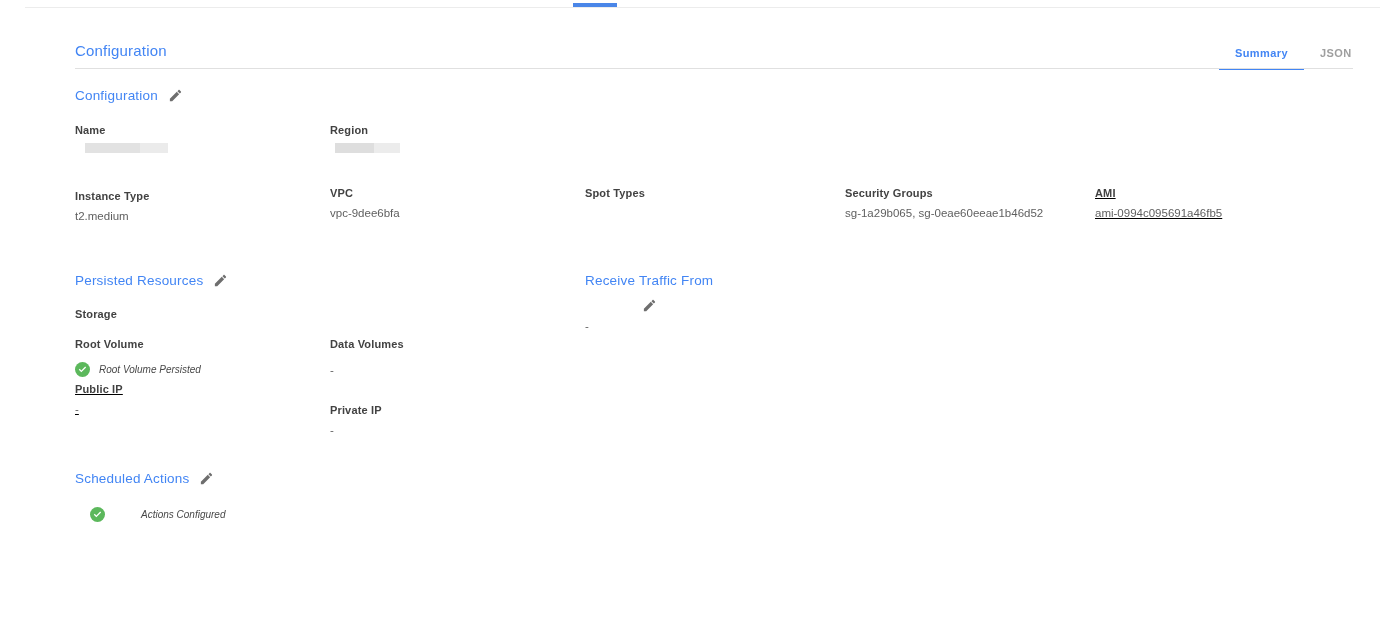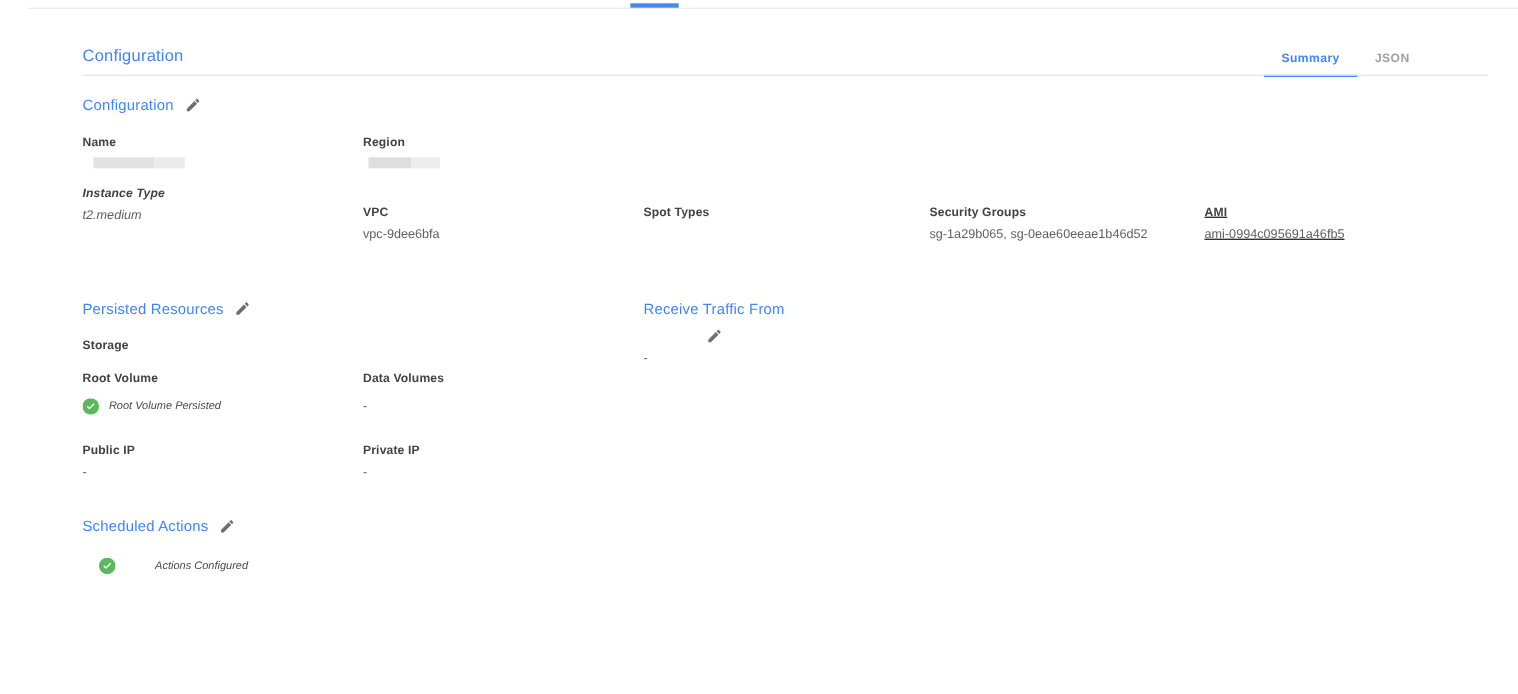--- a/index.html
+++ b/index.html
@@ -7,21 +7,21 @@
     font-family: "Liberation Sans", "DejaVu Sans", sans-serif; }
   .stage { position: relative; width: 1380px; height: 631px; background: #fff; padding-left: 25px; }
 
   
   .top-line { position: absolute; left: 25px; right: 0; top: 7px; height: 1px; background: #ececec; }
   .top-indicator { position: absolute; left: 573px; top: 3px; width: 44px; height: 4px; background: #4a86e8; }
 
   
   .page-title { position: absolute; left: 75px; top: 42px; font-size: 15px; color: #4285f4; letter-spacing: .2px; }
   .header-divider { position: absolute; left: 75px; top: 68px; width: 1278px; height: 1px; background: #e0e0e0; }
-  .tabs { position: absolute; left: 1149px; top: 38px; height: 32px; display: flex; align-items: center; }
+  .tabs { position: absolute; left: 1219px; top: 38px; height: 32px; display: flex; align-items: center; }
   .tab { height: 32px; display: flex; align-items: center; padding: 0 16px; font-size: 11px; font-weight: bold;
     letter-spacing: .4px; color: #9e9e9e; cursor: pointer; border-bottom: 2px solid transparent; }
   .tab.active { color: #4285f4; border-bottom-color: #4285f4; }
 
   
   .section-header { position: absolute; display: flex; align-items: center; gap: 10px; }
   .section-title { font-size: 13.5px; color: #4285f4; letter-spacing: .2px; }
   .pencil-btn { width: 15px; height: 15px; cursor: pointer; display: inline-flex; }
   .pencil-btn svg { width: 15px; height: 15px; fill: #6e6e6e; }
 
@@ -64,21 +64,21 @@
 
   <div class="field" style="left:75px; top:124px;">
     <div class="label">Name</div>
     <div class="redact redact-name"></div>
   </div>
   <div class="field" style="left:330px; top:124px;">
     <div class="label">Region</div>
     <div class="redact redact-region"></div>
   </div>
 
-  <div class="field" style="left:75px; top:170px;font-style:italic;">
+  <div class="field" style="left:75px; top:190px;">
     <div class="label">Instance Type</div>
     <div class="value">t2.medium</div>
   </div>
   <div class="field" style="left:330px; top:187px;">
     <div class="label">VPC</div>
     <div class="value">vpc-9dee6bfa</div>
   </div>
   <div class="field" style="left:585px; top:187px; width:232px;">
     <div class="label">Spot Types</div>
   </div>
@@ -124,21 +124,21 @@
     <span class="check">
         <svg viewBox="0 0 24 24">
           <circle cx="12" cy="12" r="12" fill="#5cb85c"></circle>
           <path d="M10.1 16.4l-4.0-4.0 1.5-1.5 2.5 2.5 6.2-6.2 1.5 1.5z" fill="#ffffff"></path>
         </svg>
       </span>
     <span class="label-text">Root Volume Persisted</span>
   </div>
   <div class="dash" style="left:330px; top:364px;">-</div>
 
-  <div class="field" style="left:75px; top:404px;">
+  <div class="field" style="left:75px; top:383px;text-decoration:underline;">
     <div class="label">Public IP</div>
     <div class="value">-</div>
   </div>
   <div class="field" style="left:330px; top:404px;">
     <div class="label">Private IP</div>
     <div class="value">-</div>
   </div>
 
   <div class="section-header" style="left:75px; top:471px;">
     <span class="section-title">Scheduled Actions</span>

